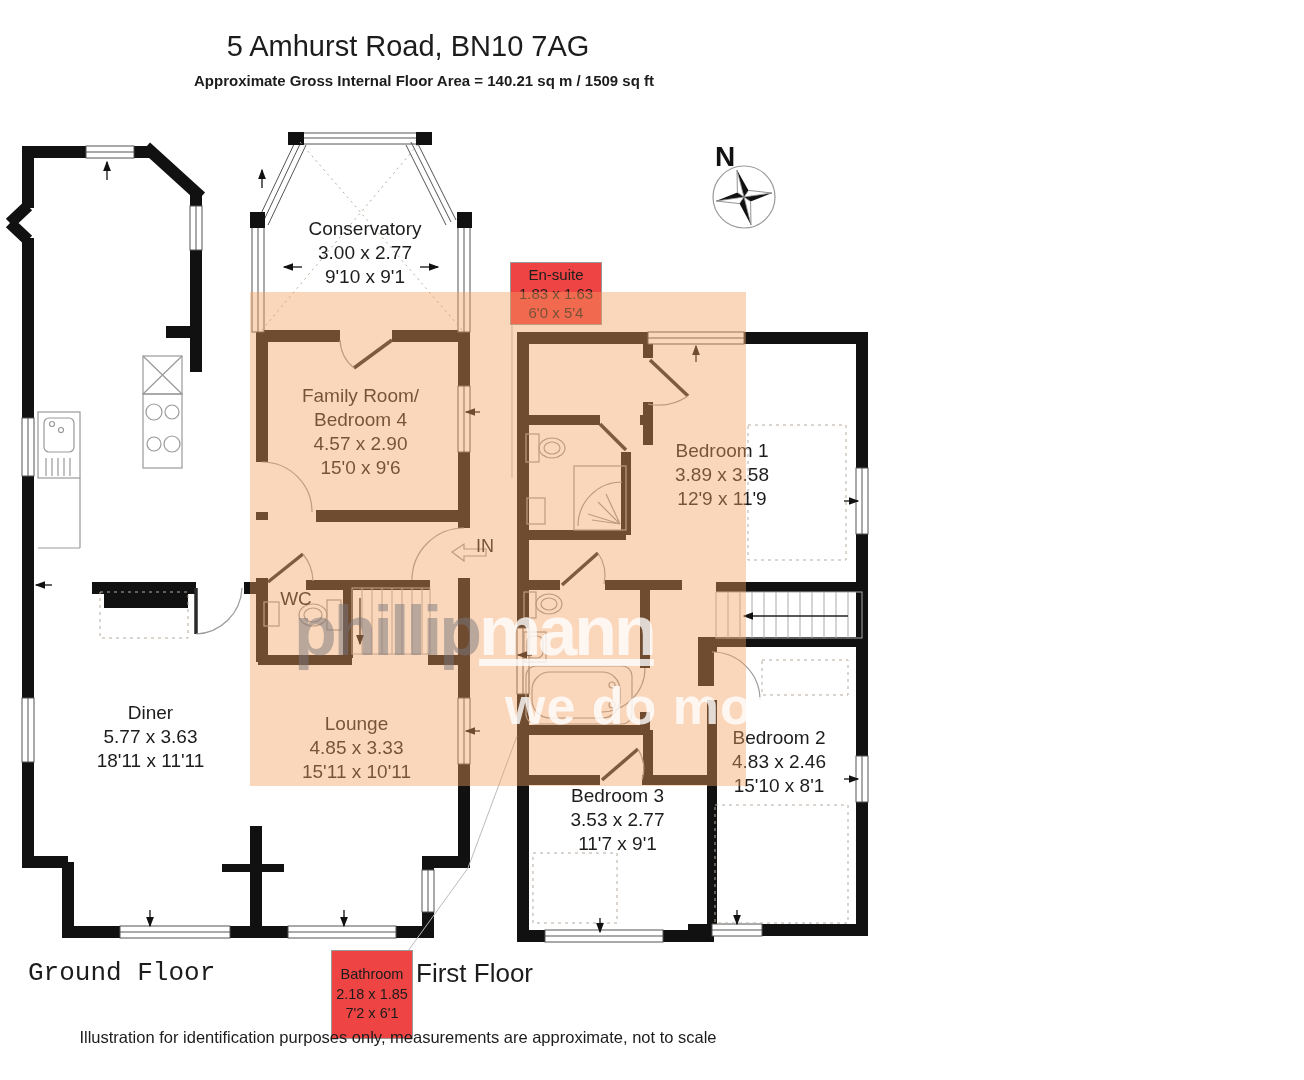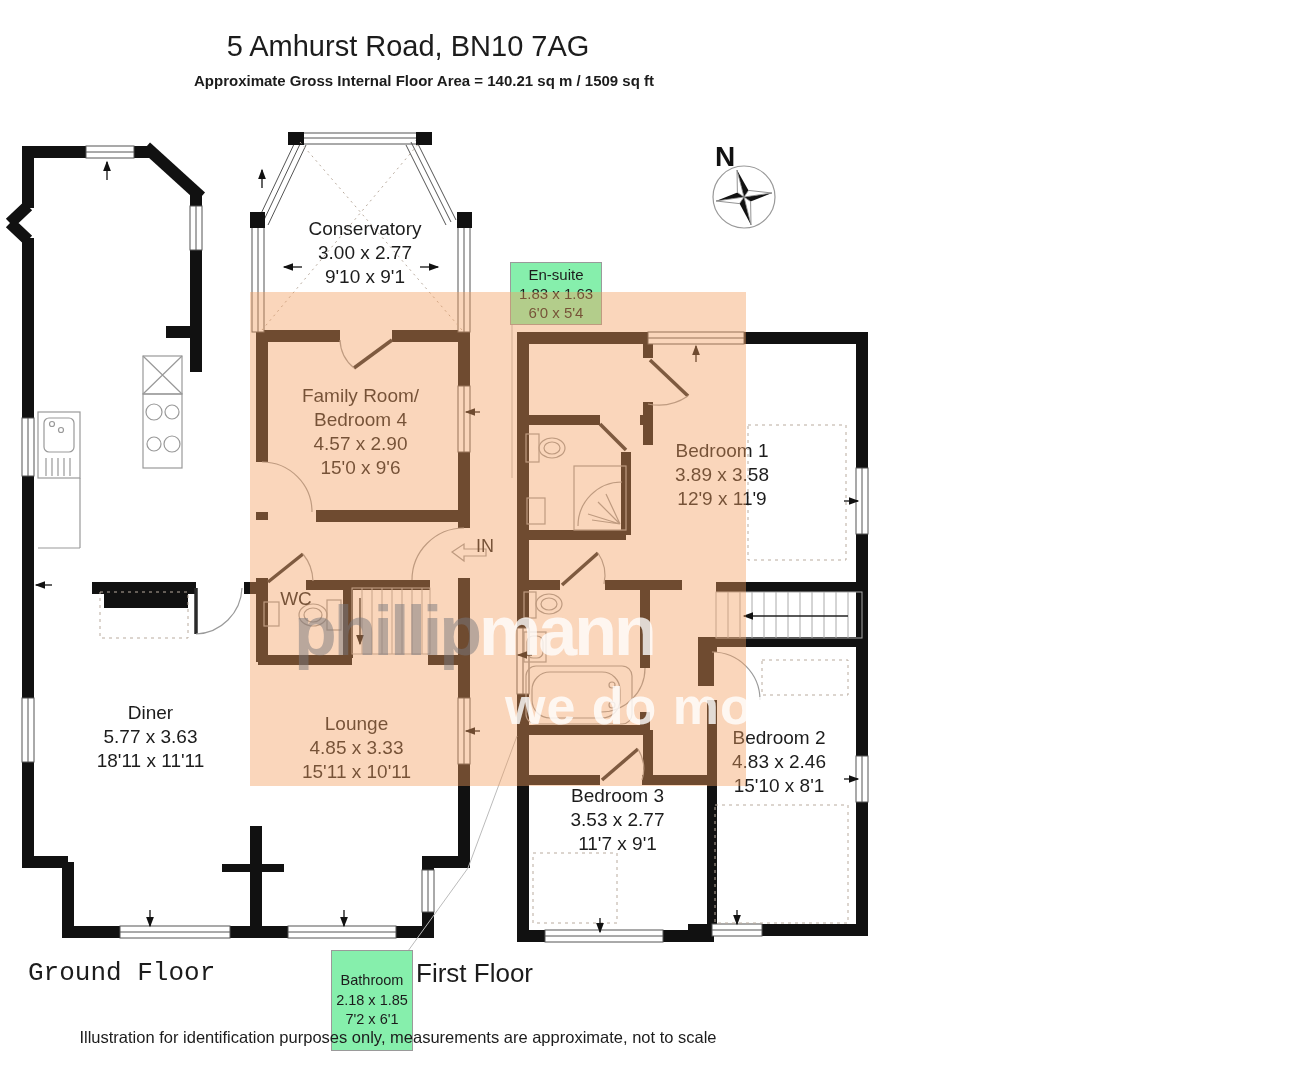--- a/index.html
+++ b/index.html
@@ -1,34 +1,34 @@
 <!DOCTYPE html>
 <html><head>
 <meta charset="utf-8">
 <style>
   html,body{margin:0;padding:0;background:#ffffff;}
   #canvas{position:relative;width:1304px;height:1080px;background:#fff;overflow:hidden;
           font-family:"Liberation Sans",sans-serif;color:#1c1c1c;}
   svg.plan{position:absolute;left:0;top:0;z-index:1;}
   .rl{position:absolute;z-index:2;text-align:center;font-size:19px;line-height:24px;}
   .rl .name{white-space:pre-line;}
-  .boxed{background:#86efac;border:1px solid #9a9a9a;z-index:2;}
+  .boxed{background:#ef4444;border:1px solid #9a9a9a;z-index:2;}
   .box-ensuite{font-size:15px;line-height:19px;padding:2px 0;}
-  .box-bath{font-size:14.5px;line-height:19.5px;padding:20px 0;}
+  .box-bath{font-size:14.5px;line-height:19.5px;padding:14px 0;}
   .overlay{position:absolute;left:250px;top:292px;width:496px;height:494px;
            background:rgba(244,158,92,0.42);z-index:3;pointer-events:none;}
   .hdr{position:absolute;left:0;top:30px;width:816px;text-align:center;z-index:5;}
   .hdr .t{font-size:29px;}
   .hdr .s{font-size:15px;font-weight:bold;margin-top:9px;padding-left:32px;}
   .floor-label{position:absolute;z-index:5;font-size:26px;}
   .ftr{position:absolute;left:0;top:1028px;width:780px;text-align:center;font-size:16.5px;z-index:5;padding-left:8px;}
   .wm{position:absolute;left:282px;top:596px;z-index:4;font-weight:bold;font-size:70px;
       letter-spacing:-3px;line-height:1;pointer-events:none;white-space:nowrap;}
   .wm .g{color:rgba(120,120,125,0.5);margin-left:12px;}
-  .wm .w{color:rgba(255,255,255,0.78);}
+  .wm .w{color:rgba(255,255,255,0.78);text-decoration:underline;}
   .wm-tag{position:absolute;left:505px;top:676px;z-index:4;font-weight:bold;font-size:52px;
       letter-spacing:1px;color:rgba(255,255,255,0.8);pointer-events:none;white-space:nowrap;}
   .in-label{position:absolute;left:476px;top:536px;z-index:2;font-size:18px;}
 </style>
 </head>
 <body>
 
 <div id="canvas">
 
   <svg class="plan" width="1304" height="1080" viewBox="0 0 1304 1080">

